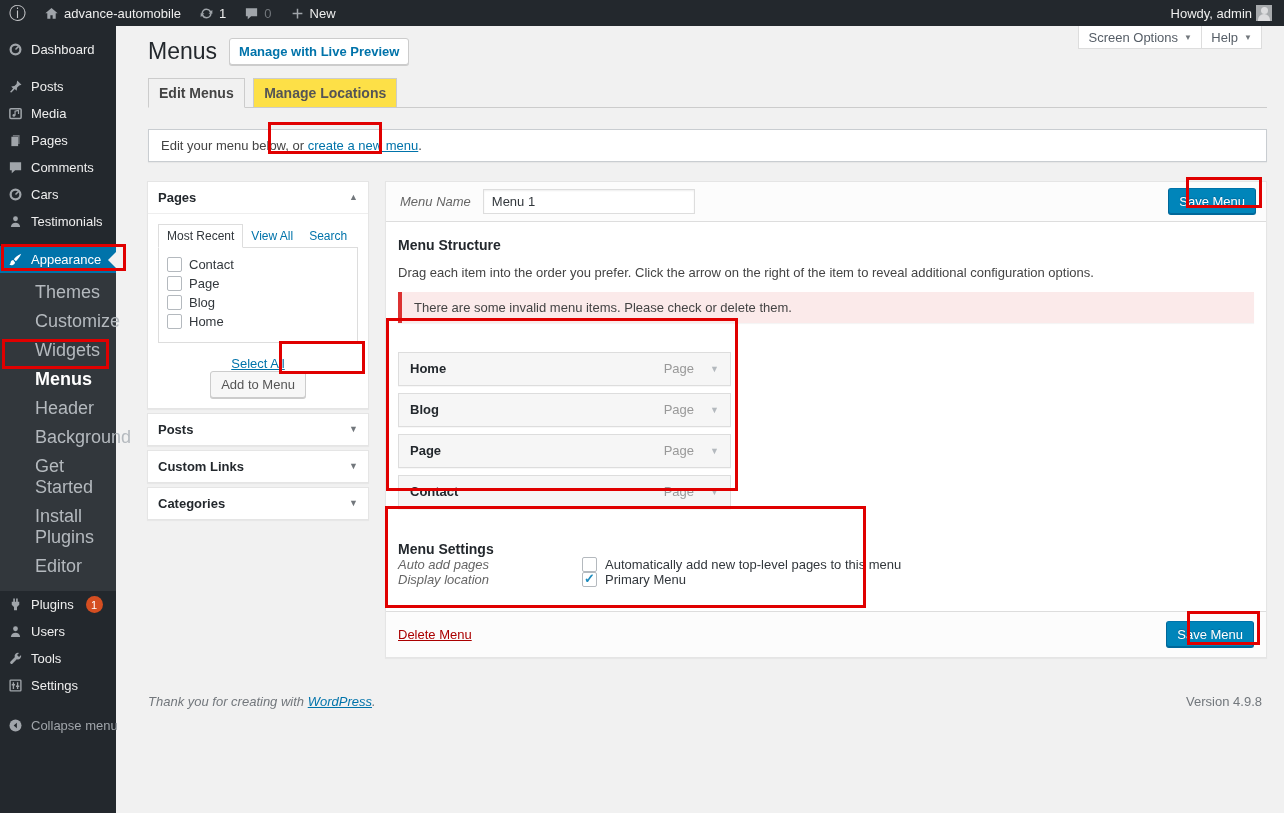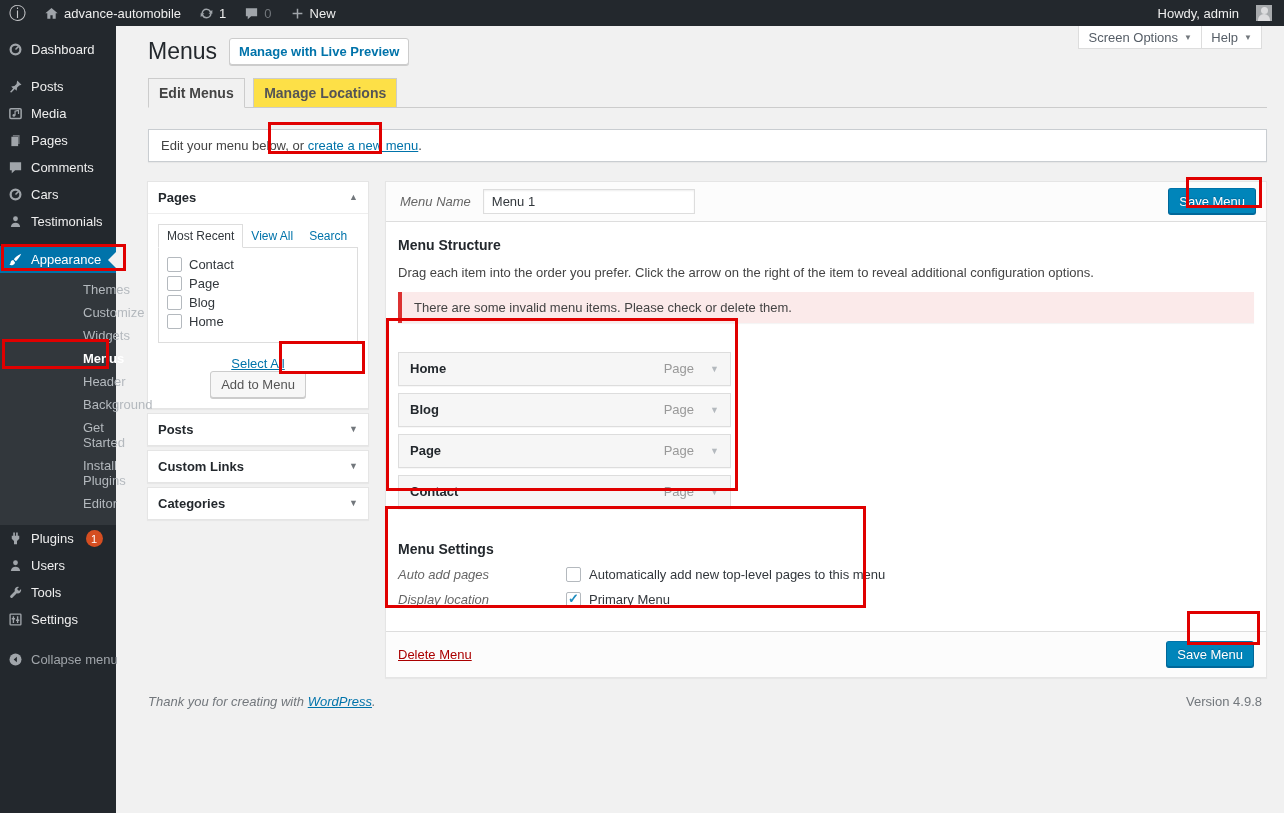--- a/index.html
+++ b/index.html
@@ -11,41 +11,41 @@
   }
   
   #adminbar {
     position:absolute; left:0; top:0; width:1284px; height:26px;
     background:#23282d; color:#eee; display:flex; align-items:center;
     font-size:13px; z-index:40;
   }
   .ab-item { display:flex; align-items:center; gap:5px; padding:0 9px; height:100%; cursor:pointer; color:#eee; }
   .ab-item svg { width:15px; height:15px; fill:#a0a5aa; }
   .ab-muted { color:#72777c; }
-  .ab-right { margin-left:auto; display:flex; align-items:center; gap:17px; padding-right:12px; }
+  .ab-right { margin-left:auto; display:flex; align-items:center; gap:4px; padding-right:12px; }
   .wp-logo-glyph { font-size:17px; color:#c3c4c7; line-height:1; }
   .avatar { width:16px; height:16px; background:#a7aaad; display:inline-block; position:relative; overflow:hidden; }
   .avatar i { position:absolute; left:4.5px; top:2px; width:7px; height:7px; border-radius:50%; background:#dcdcde; }
   .avatar u { position:absolute; left:2px; top:9px; width:12px; height:8px; border-radius:6px 6px 0 0; background:#dcdcde; }
 
   
   #sidebar {
     position:absolute; left:0; top:26px; width:116px; bottom:0;
     background:#23282d; color:#eee; font-size:13px; z-index:30;
   }
   .mi { display:flex; align-items:center; gap:8px; height:27px; padding:0 8px; cursor:pointer; color:#eee; }
   .mi svg { width:15px; height:15px; flex:none; fill:#a0a5aa; stroke:#a0a5aa; }
   .mi .nostroke { stroke:none; }
   .mi-label { white-space:nowrap; }
   .mi-active { background:#0073aa; color:#fff; position:relative; }
   .mi-active svg { fill:#fff; stroke:#fff; }
   .mi-arrow { position:absolute; right:0; top:50%; margin-top:-8px; width:0; height:0;
     border:8px solid transparent; border-right-color:#f1f1f1; }
   .submenu { background:#32373c; padding:5px 0 10px; }
-  .smi { display:block; padding:4px 0 4px 35px; color:#b4b9be; font-size:13px; cursor:pointer;margin-left:48px; }
+  .smi { display:block; padding:4px 0 4px 35px; color:#b4b9be; font-size:18px; cursor:pointer; }
   .smi-current { color:#fff; font-weight:bold; }
   .group-gap { height:10px; }
   .badge { background:#d54e21; color:#fff; border-radius:9px; min-width:17px; height:17px;
     display:inline-flex; align-items:center; justify-content:center; font-size:11px; margin-left:4px; padding:0 4px;}
   .collapse-item { color:#a0a5aa; margin-top:13px; }
 
   
   #content { position:absolute; left:128px; top:26px; right:0; bottom:0; background:#f1f1f1; }
   .screen-meta { position:absolute; top:0; height:23px; background:#fff; border:1px solid #ddd; border-top:none;
     display:flex; align-items:center; gap:6px; padding:0 9px; font-size:13px; color:#555d66; cursor:pointer; }
@@ -100,21 +100,21 @@
   .structure-desc { font-size:13px; color:#444; margin:12px 0 0; }
   .warning { margin-top:12px; background:#fbeaea; border-left:4px solid #dc3232; padding:8px 12px;
     font-size:13px; color:#444; box-shadow:0 1px 1px rgba(0,0,0,.04); }
   .menu-items { margin-top:29px; width:333px; }
   .menu-item-handle { height:34px; border:1px solid #ddd; background:#f6f6f6; display:flex; align-items:center;
     padding:0 11px; margin-bottom:7px; cursor:move; box-shadow:0 1px 0 rgba(0,0,0,.03); }
   .menu-item-title { font-size:13px; font-weight:bold; color:#23282d; }
   .menu-item-type { margin-left:auto; font-size:13px; color:#999; }
   .menu-item-caret { margin-left:16px; font-size:9px; color:#b4b9be; cursor:pointer; }
   .settings-section { margin-top:32px; }
-  .settings-row { display:flex; align-items:center; margin-top:10px; font-size:13px; }
+  .settings-row { display:flex; align-items:center; margin-top:0; font-size:13px;gap:16px; }
   .settings-label { width:168px; flex:none; font-style:italic; color:#666; }
   .settings-control { display:flex; align-items:center; gap:8px; color:#32373c; }
   .menu-foot { margin-top:24px; background:#fcfcfc; border-top:1px solid #ddd; padding:9px 12px;
     display:flex; align-items:center; }
   a.delete-link { color:#a00; font-size:13px; text-decoration:underline; cursor:pointer; }
   .menu-foot .button-primary { margin-left:auto; }
 
   .page-footer { position:absolute; left:20px; right:22px; top:668px; display:flex;
     justify-content:space-between; font-size:13px; color:#72777c; }
   .thanks { font-style:italic; }

